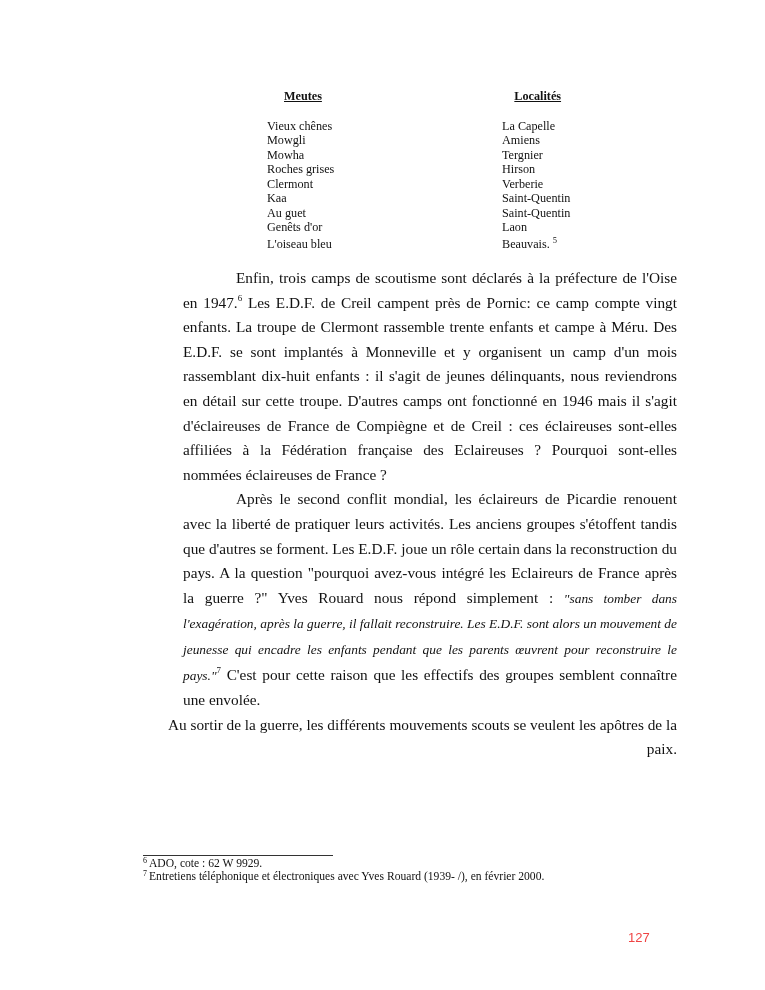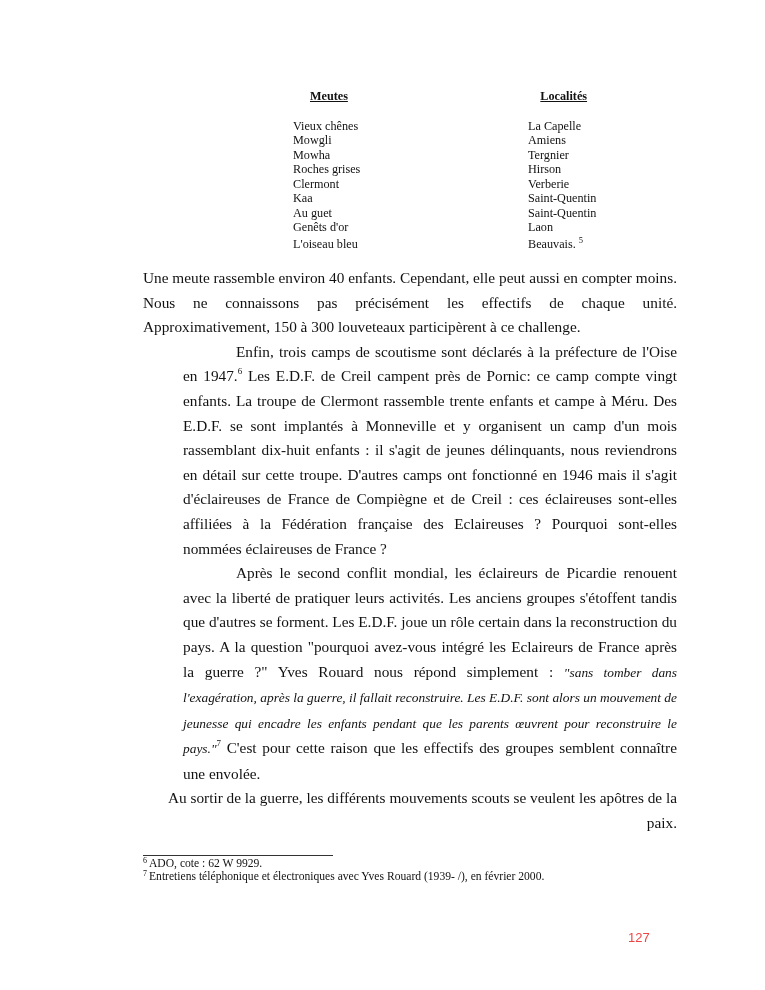--- a/index.html
+++ b/index.html
@@ -19,21 +19,20 @@
       position: absolute;
       top: 89px;
       left: 0;
       width: 765px;
       font-size: 12.2px;
       line-height: 14.5px;
     }
     .col {
       position: absolute;
       top: 0;
-      margin-left: 26px;
     }
     .col-meutes { left: 267px; }
     .col-localites { left: 502px; }
     .col-header {
       font-weight: bold;
       text-decoration: underline;
       margin-bottom: 15px;
       white-space: nowrap;
     }
     .col-meutes .col-header { padding-left: 17px; }
@@ -129,21 +128,20 @@
     <div class="col-item">Hirson</div>
     <div class="col-item">Verberie</div>
     <div class="col-item">Saint-Quentin</div>
     <div class="col-item">Saint-Quentin</div>
     <div class="col-item">Laon</div>
     <div class="col-item last"><span>Beauvais.</span><sup class="fn">5</sup></div>
   </div>
 </div>
 
 <div class="body-text">
-  <p>Une meute rassemble environ 40 enfants. Cependant, elle peut aussi en compter moins. Nous ne connaissons pas précisément les effectifs de chaque unité. Approximativement, 150 à 300 louveteaux participèrent à ce challenge.</p>
   <p class="indent"><span>Enfin, trois camps de scoutisme sont déclarés à la préfecture de l'Oise en 1947.</span><sup>6</sup><span> Les E.D.F. de Creil campent près de Pornic: ce camp compte vingt enfants. La troupe de Clermont rassemble trente enfants et campe à Méru. Des E.D.F. se sont implantés à Monneville et y organisent un camp d'un mois rassemblant dix-huit enfants : il s'agit de jeunes délinquants, nous reviendrons en détail sur cette troupe. D'autres camps ont fonctionné en 1946 mais il s'agit d'éclaireuses de France de Compiègne et de Creil : ces éclaireuses sont-elles affiliées à la Fédération française des Eclaireuses ? Pourquoi sont-elles nommées éclaireuses de France ?</span></p>
   <p class="indent"><span>Après le second conflit mondial, les éclaireurs de Picardie renouent avec la liberté de pratiquer leurs activités. Les anciens groupes s'étoffent tandis que d'autres se forment. Les E.D.F. joue un rôle certain dans la reconstruction du pays. A la question "pourquoi avez-vous intégré  les Eclaireurs de France après la guerre ?" Yves Rouard nous répond simplement : </span><em>"sans tomber dans l'exagération, après la guerre, il fallait reconstruire. Les E.D.F. sont alors un mouvement de jeunesse qui encadre les enfants pendant que les parents œuvrent pour reconstruire le pays."</em><sup>7</sup><span> C'est pour cette raison que les effectifs des groupes semblent connaître une envolée.</span></p>
   <p class="last-line-left">Au sortir de la guerre, les différents mouvements scouts se veulent les apôtres de la paix.</p>
 </div>
 
 <div class="fn-rule"></div>
 
 <div class="footnotes">
   <div class="footnote"><sup>6</sup><span>ADO, cote : 62 W 9929.</span></div>
   <div class="footnote"><sup>7</sup><span>Entretiens téléphonique et électroniques avec Yves Rouard (1939- /), en février 2000.</span></div>

